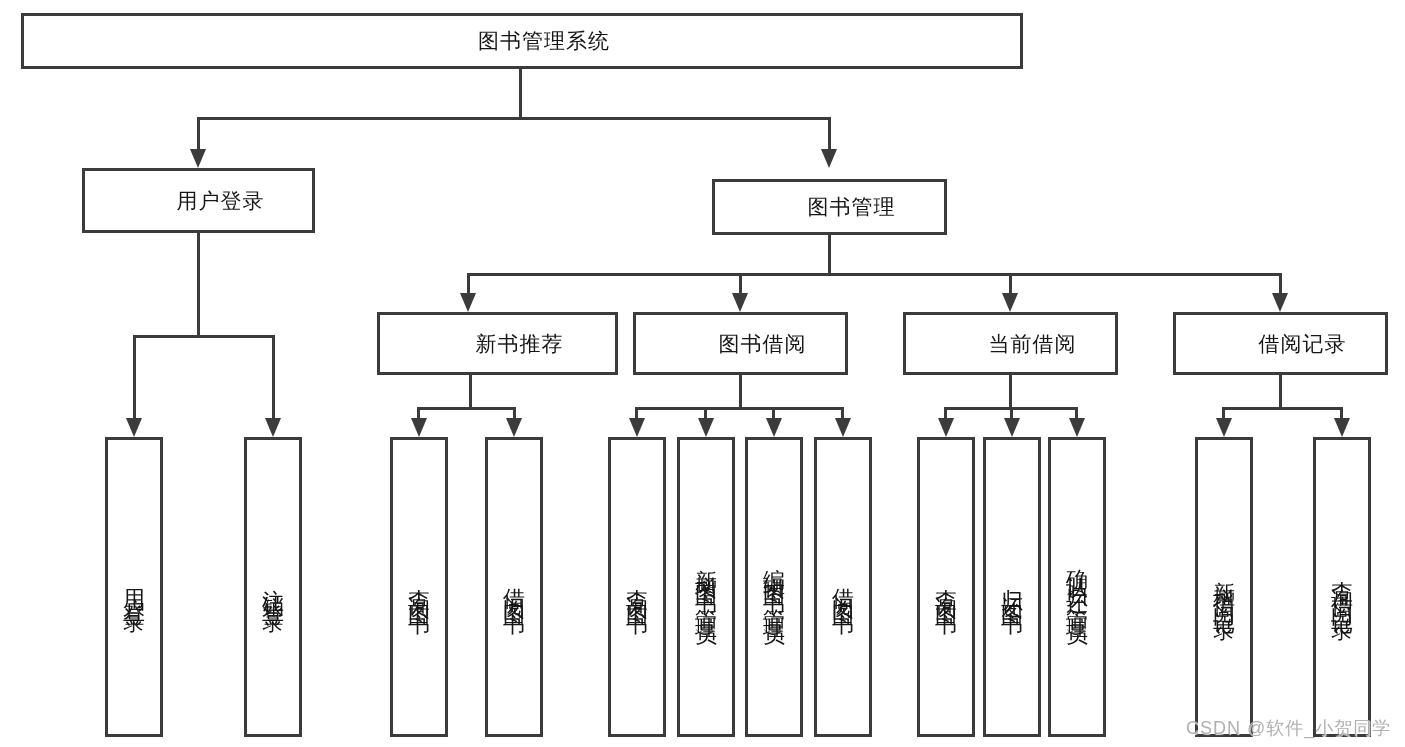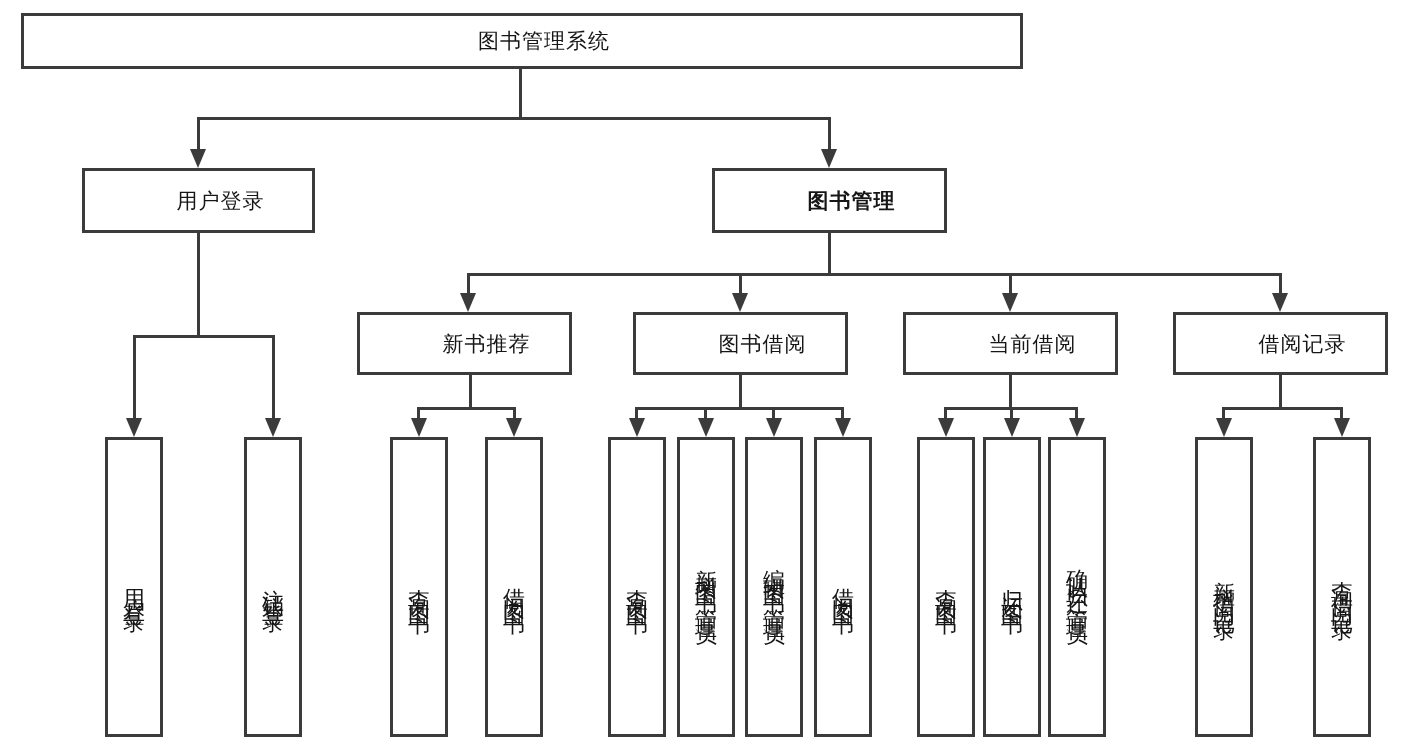--- a/index.html
+++ b/index.html
@@ -48,21 +48,21 @@
   <div class="vl" style="left:519px;top:69px;height:48px;"></div>
   <div class="hl" style="left:197px;top:117px;width:634px;"></div>
   <div class="vl" style="left:197px;top:117px;height:36px;"></div>
   <div class="ah" style="left:190px;top:149px;"></div>
   <div class="vl" style="left:828px;top:117px;height:36px;"></div>
   <div class="ah" style="left:821px;top:149px;"></div>
 
   <div class="box hnode" style="left:82px;top:168px;width:233px;height:65px;">
     <span>用户登录</span>
   </div>
-  <div class="box hnode" style="left:712px;top:168px;width:235px;height:65px;font-weight:bold;">
+  <div class="box hnode" style="left:712px;top:179px;width:235px;height:56px;">
     <span>图书管理</span>
   </div>
 
   <div class="vl" style="left:197px;top:233px;height:102px;"></div>
   <div class="hl" style="left:133px;top:335px;width:142px;"></div>
   <div class="vl" style="left:133px;top:335px;height:86px;"></div>
   <div class="ah" style="left:126px;top:418px;"></div>
   <div class="vl" style="left:272px;top:335px;height:86px;"></div>
   <div class="ah" style="left:265px;top:418px;"></div>
 
@@ -70,21 +70,21 @@
   <div class="hl" style="left:467px;top:273px;width:815px;"></div>
   <div class="vl" style="left:467px;top:273px;height:23px;"></div>
   <div class="ah" style="left:460px;top:293px;"></div>
   <div class="vl" style="left:739px;top:273px;height:23px;"></div>
   <div class="ah" style="left:732px;top:293px;"></div>
   <div class="vl" style="left:1009px;top:273px;height:23px;"></div>
   <div class="ah" style="left:1002px;top:293px;"></div>
   <div class="vl" style="left:1279px;top:273px;height:23px;"></div>
   <div class="ah" style="left:1272px;top:293px;"></div>
 
-  <div class="box hnode" style="left:357px;top:312px;width:215px;height:63px;">
+  <div class="box hnode" style="left:377px;top:312px;width:241px;height:63px;">
     <span>新书推荐</span>
   </div>
   <div class="box hnode" style="left:633px;top:312px;width:215px;height:63px;">
     <span>图书借阅</span>
   </div>
   <div class="box hnode" style="left:903px;top:312px;width:215px;height:63px;">
     <span>当前借阅</span>
   </div>
   <div class="box hnode" style="left:1173px;top:312px;width:215px;height:63px;">
     <span>借阅记录</span>
@@ -161,14 +161,15 @@
     <span class="vtext">确认归还（管理员）</span>
   </div>
 
   <div class="box leaf" style="left:1195px;">
     <span class="vtext">新增借阅记录</span>
   </div>
   <div class="box leaf" style="left:1313px;">
     <span class="vtext">查询借阅记录</span>
   </div>
 
+  <div class="watermark">CSDN @软件_小贺同学</div>
 
 </div>
 
 </body></html>

